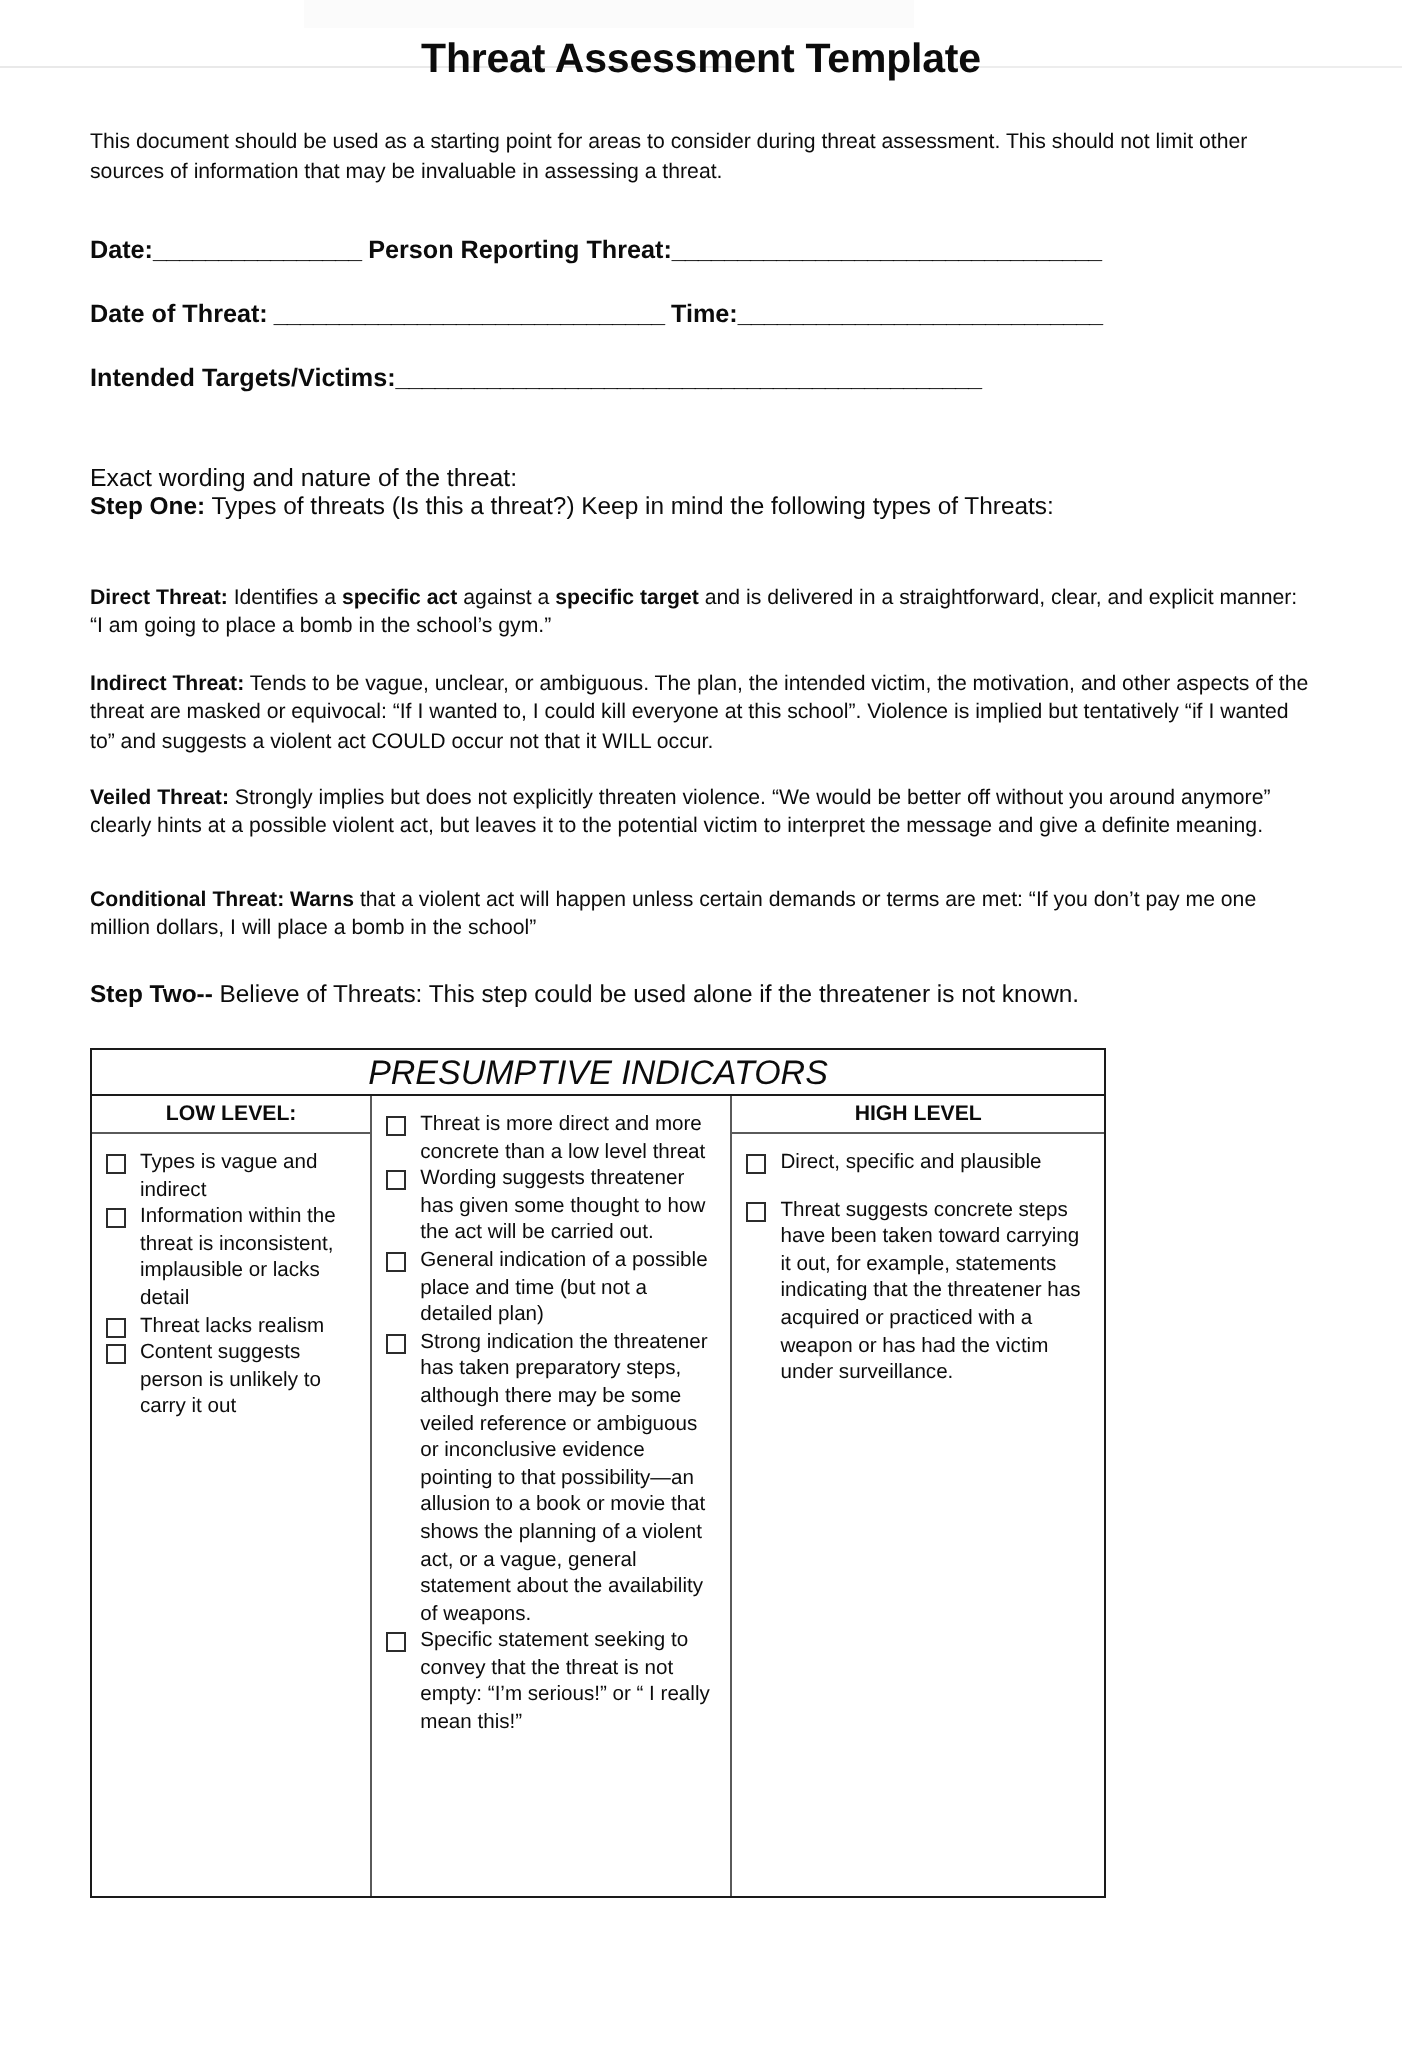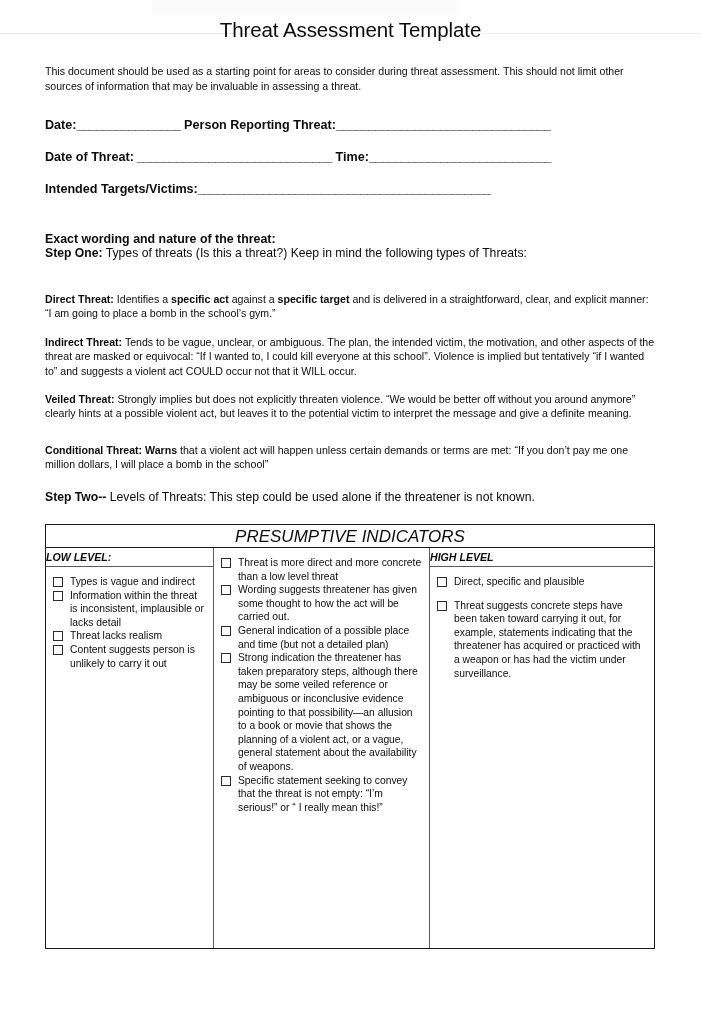--- a/index.html
+++ b/index.html
@@ -48,21 +48,21 @@
     background: #fbfbfb;
   }
 
   .doc-title {
     position: absolute;
     left: 0;
     top: 18px;
     width: 701px;
     text-align: center;
     font-size: 20.5px;
-    font-weight: normal;
+    font-weight: bold;
     letter-spacing: -0.1px;
   }
 
   .intro {
     position: absolute;
     left: 45px;
     top: 64px;
     width: 612px;
     font-size: 10.6px;
     line-height: 14.5px;
@@ -80,21 +80,21 @@
     letter-spacing: -0.5px;
   }
   .r1 { top: 118px; }
   .r2 { top: 150px; }
   .r3 { top: 182px; }
 
   .heading-bold {
     position: absolute;
     left: 45px;
     font-size: 12.4px;
-    font-weight: bold;
+    font-weight: normal;
   }
   .h-exact { top: 232px; }
 
   .step {
     position: absolute;
     left: 45px;
     font-size: 12.2px;
   }
   .step b { font-weight: bold; }
   .step-one { top: 246px; }
@@ -112,21 +112,21 @@
   .p-direct      { top: 292px; }
   .p-indirect    { top: 335px; }
   .p-veiled      { top: 392px; }
   .p-conditional { top: 443px; }
 
   
   .tbl {
     position: absolute;
     left: 45px;
     top: 524px;
-    width: 610px;
+    width: 508px;
     height: 425px;
     border: 1.4px solid #1a1a1a;
     box-sizing: border-box;
   }
   .tbl-title {
     height: 23px;
     line-height: 23px;
     text-align: center;
     font-size: 17px;
     font-style: italic;
@@ -143,24 +143,23 @@
     box-sizing: border-box;
     position: relative;
   }
   .col-low  { width: 168px; border-right: 1.2px solid #5a5a5a; }
   .col-med  { width: 216px; border-right: 1.2px solid #5a5a5a; }
   .col-high { width: 223px; }
 
   .col-head {
     height: 19px;
     line-height: 19px;
-    text-align: left;
+    text-align: center;
     font-size: 10.6px;
     font-weight: bold;
-    font-style: italic;
     border-bottom: 1.2px solid #5a5a5a;
     box-sizing: border-box;
   }
   .col-body {
     padding: 8px 6px 0 7px;
     box-sizing: border-box;
   }
 
   ul.cklist {
     list-style: none;
@@ -234,21 +233,21 @@
 
   <div class="para p-veiled">
     <b>Veiled Threat:</b><span>  Strongly implies but does not explicitly threaten violence.  “We would be better off without you around anymore” clearly hints at a possible violent act, but leaves it to the potential victim to interpret the message and give a definite meaning.</span>
   </div>
 
   <div class="para p-conditional">
     <b>Conditional Threat: Warns</b><span> that a violent act will happen unless certain demands or terms are met:  “If you don’t pay me one million dollars, I will place a bomb in the school”</span>
   </div>
 
   <div class="step step-two">
-    <b>Step Two--</b><span> Levels of Threats:  This step could be used alone if the threatener is not known.</span>
+    <b>Step Two--</b><span> Believe of Threats:  This step could be used alone if the threatener is not known.</span>
   </div>
 
   <div class="tbl">
     <div class="tbl-title">PRESUMPTIVE INDICATORS</div>
     <div class="tbl-body">
 
       <div class="col col-low">
         <div class="col-head">LOW LEVEL:</div>
         <div class="col-body">
           <ul class="cklist">

